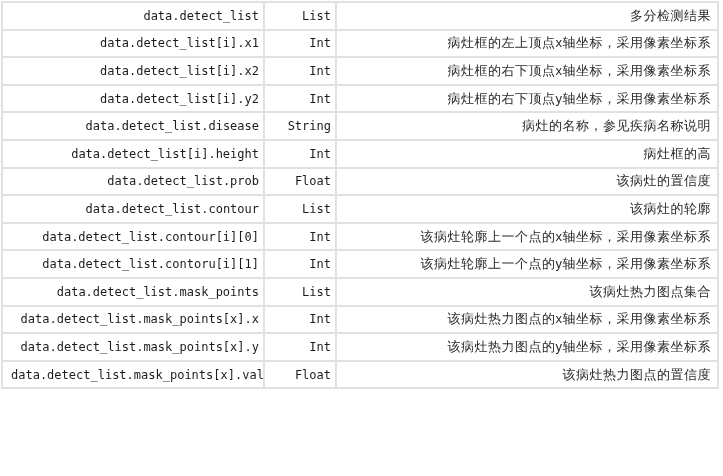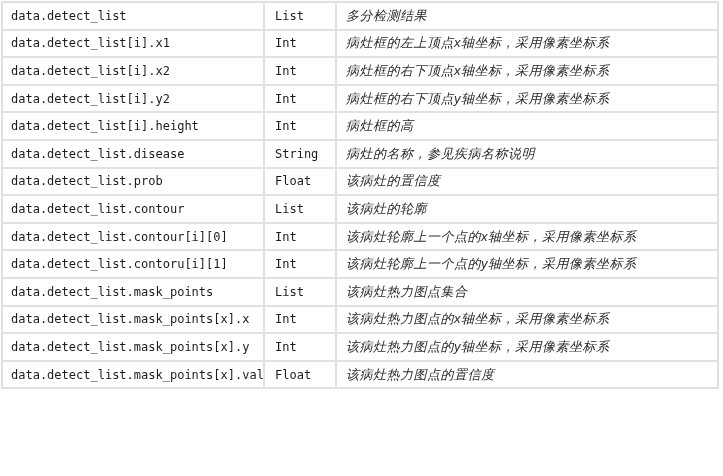--- a/index.html
+++ b/index.html
@@ -22,35 +22,35 @@
   table.api-table col.c-field { width: 262px; }
   table.api-table col.c-type  { width: 72px;  }
   table.api-table col.c-desc  { width: 382px; }
   table.api-table td {
     border: 2px solid #e1e1e1;
     height: 25.6px;            
     vertical-align: middle;
     background: #ffffff;
     overflow: hidden;
     white-space: nowrap;
+    text-align: right;
   }
   td.field-cell, td.type-cell {
     font-family: "DejaVu Sans Mono", "Liberation Mono", monospace;
     font-size: 12px;
     color: #1c1c1c;
     padding: 0 4px 0 8px;
   }
   td.type-cell { padding-left: 10px; }
   td.desc-cell {
     font-family: "Liberation Sans", sans-serif;
     font-size: 13px;
     color: #2a2a2a;
     padding: 0 6px 0 9px;
     letter-spacing: 0.5px;
-    font-style: italic;
   }
 </style>
 </head>
 <body>
 
 <table class="api-table">
   <colgroup>
     <col class="c-field">
       <col class="c-type">
       <col class="c-desc">
@@ -70,28 +70,28 @@
       <td class="field-cell">data.detect_list[i].x2</td>
       <td class="type-cell">Int</td>
       <td class="desc-cell">病灶框的右下顶点x轴坐标，采用像素坐标系</td>
     </tr>
     <tr>
       <td class="field-cell">data.detect_list[i].y2</td>
       <td class="type-cell">Int</td>
       <td class="desc-cell">病灶框的右下顶点y轴坐标，采用像素坐标系</td>
     </tr>
     <tr>
+      <td class="field-cell">data.detect_list.disease</td>
+      <td class="type-cell">String</td>
+      <td class="desc-cell">病灶的名称，参见疾病名称说明</td>
+    </tr>
+    <tr>
       <td class="field-cell">data.detect_list[i].height</td>
       <td class="type-cell">Int</td>
       <td class="desc-cell">病灶框的高</td>
-    </tr>
-    <tr>
-      <td class="field-cell">data.detect_list.disease</td>
-      <td class="type-cell">String</td>
-      <td class="desc-cell">病灶的名称，参见疾病名称说明</td>
     </tr>
     <tr>
       <td class="field-cell">data.detect_list.prob</td>
       <td class="type-cell">Float</td>
       <td class="desc-cell">该病灶的置信度</td>
     </tr>
     <tr>
       <td class="field-cell">data.detect_list.contour</td>
       <td class="type-cell">List</td>
       <td class="desc-cell">该病灶的轮廓</td>

